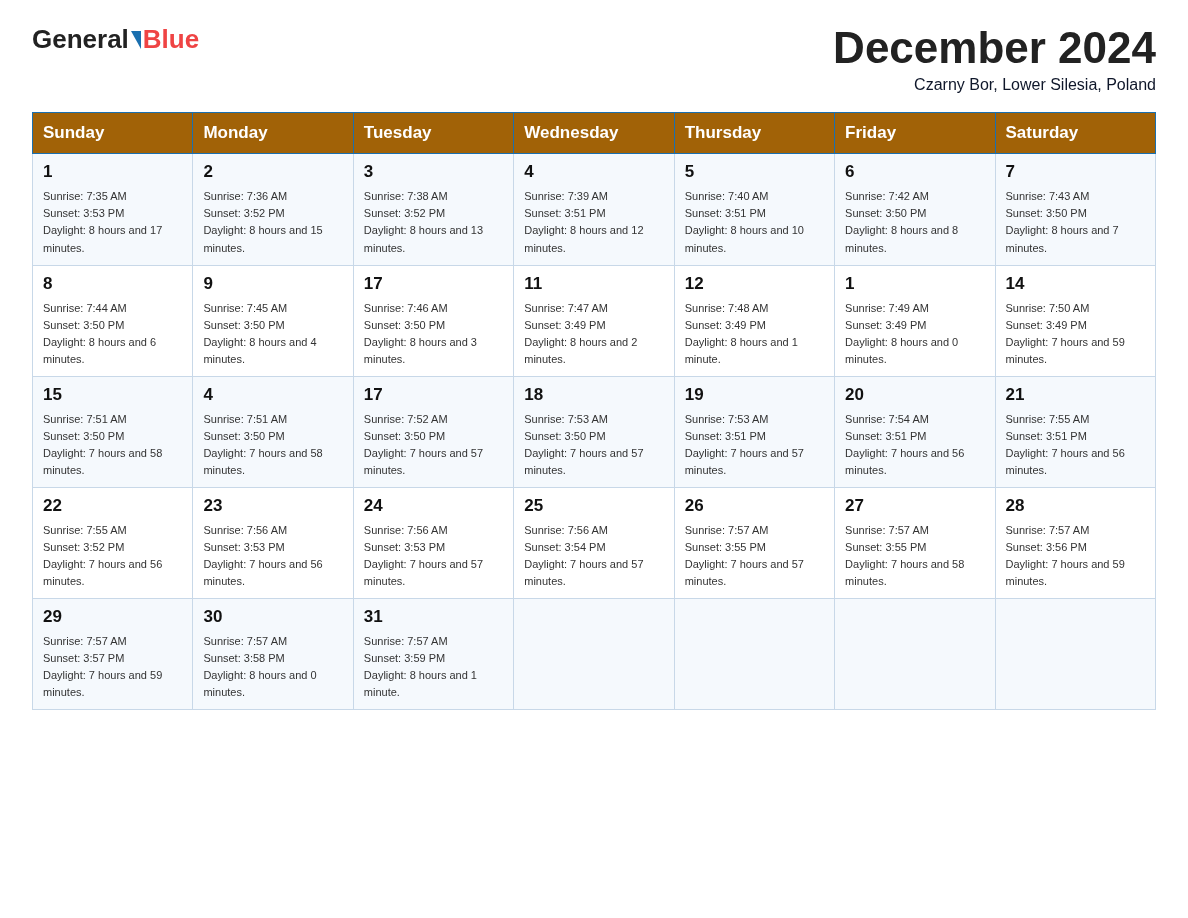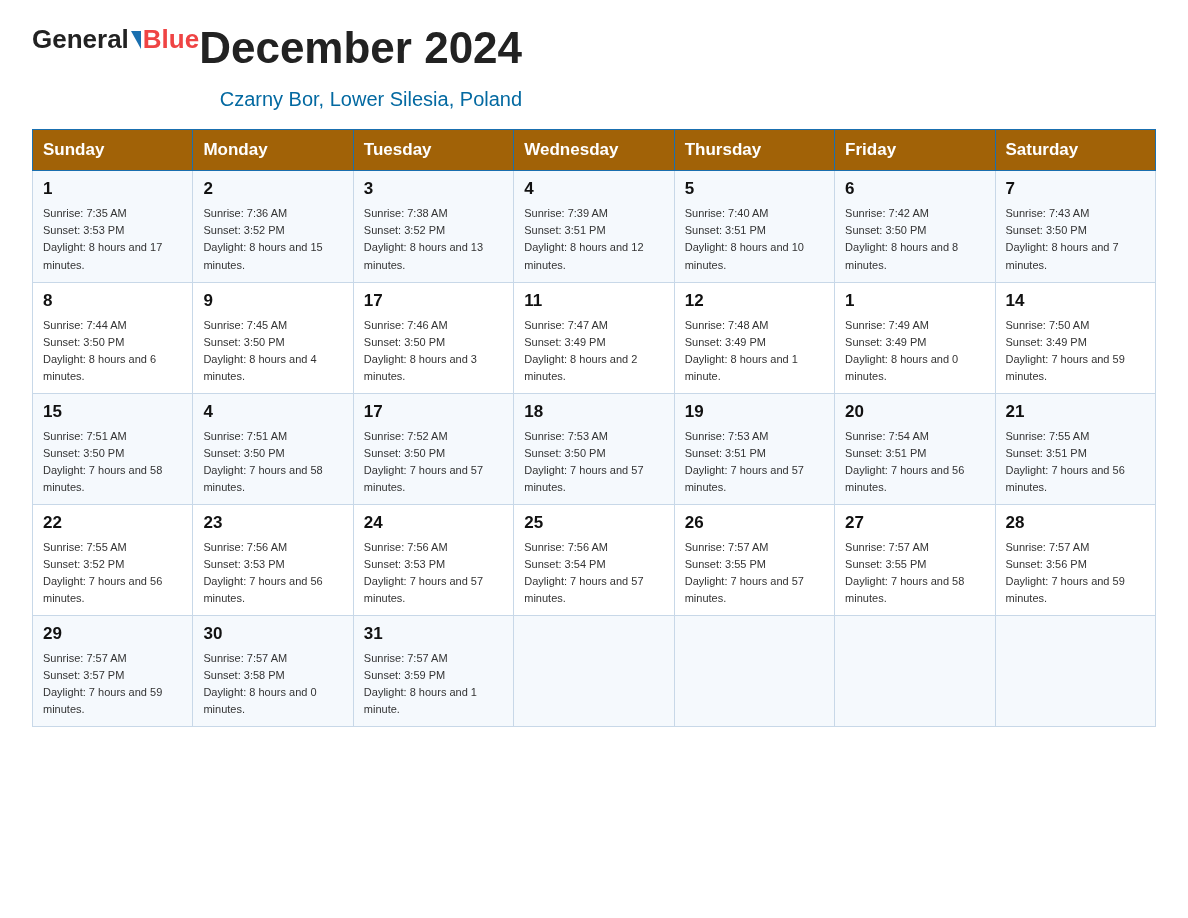--- a/index.html
+++ b/index.html
@@ -5,20 +5,21 @@
     * { box-sizing: border-box; margin: 0; padding: 0; }
     body {
       font-family: Arial, sans-serif;
       background: #fff;
       padding: 24px 32px;
       width: 1188px;
       min-height: 918px;
     }
     .header-area {
       display: flex;
+      justify-content: space-between;
       align-items: flex-start;
       margin-bottom: 18px;
     }
     .logo {
       display: flex;
       flex-direction: column;
       align-items: flex-start;
     }
     .logo-text {
       display: flex;
@@ -46,23 +47,23 @@
     .title-area {
       text-align: right;
     }
     .month-title {
       font-size: 44px;
       font-weight: bold;
       color: #222;
       line-height: 1.1;
     }
     .subtitle {
-      font-size: 20px;
-      color: #0369a1;
-      margin-top: 16px;
+      font-size: 16px;
+      color: #0f172a;
+      margin-top: 4px;
     }
     .calendar-table {
       width: 100%;
       border-collapse: collapse;
       border: 1.5px solid #1a6faf;
     }
     .calendar-table th {
       background-color: #a16207;
       color: #fff;
       font-size: 17px;

